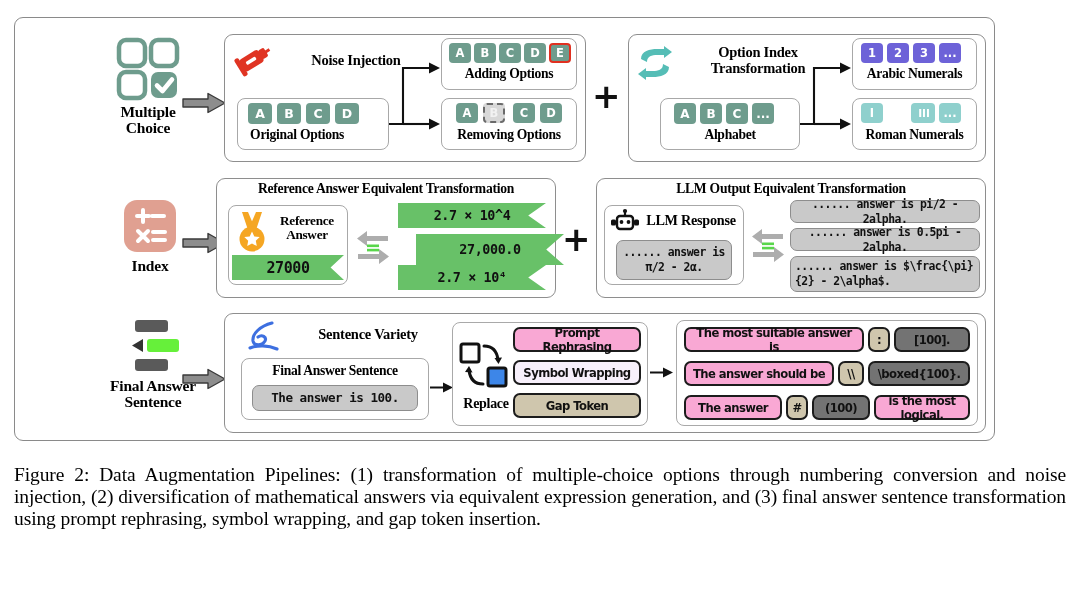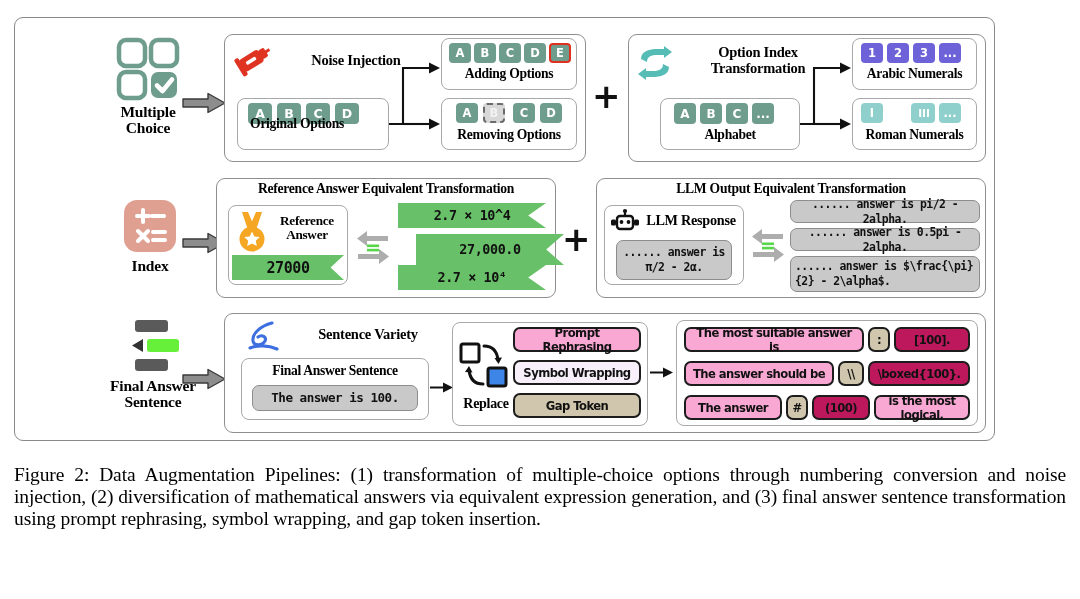--- a/index.html
+++ b/index.html
@@ -35,21 +35,21 @@
     display:flex;align-items:center;justify-content:center;text-align:center;
     font-family:"DejaVu Sans Mono",monospace;font-weight:bold;font-size:11.4px;color:#111;letter-spacing:-.5px;
     box-sizing:border-box;padding:2px 4px;line-height:1.3;}
   .graybox.left{justify-content:flex-start;text-align:left;}
 
   .chip{position:absolute;border:2.1px solid #1c1c1c;border-radius:7px;box-sizing:border-box;
     display:flex;align-items:center;justify-content:center;text-align:center;
     font-family:"DejaVu Sans",sans-serif;font-weight:bold;font-size:11.6px;color:#111;letter-spacing:-.55px;padding:0 4px;}
   .chip.purple{background:#f9a8d4;}
   .chip.tan{background:#cfc6ad;}
-  .chip.white{background:#be185d;}
+  .chip.white{background:#737373;}
   .chip.lav{background:#f7f0fb;}
 
   .obox{position:absolute;border:1.6px solid #a9a9a9;border-radius:8px;box-sizing:border-box;background:#fff;}
 
   svg{display:block;overflow:visible;}
   .caption{position:absolute;left:14px;top:464px;width:1052px;font-size:19.5px;line-height:22px;
     text-align:justify;text-align-last:left;letter-spacing:-.1px;}
 </style>
 </head>
 <body>
@@ -89,21 +89,21 @@
       </g>
     </svg>
   </div>
   <div class="ttl" style="left:276px;top:53px;width:160px;font-size:14.5px;">Noise Injection</div>
 
   <div class="sub" style="left:237px;top:98px;width:152px;height:52px;"></div>
   <div class="tile teal" style="left:248px;top:103px;width:24px;height:21px;font-size:12.5px;">A</div>
   <div class="tile teal" style="left:277px;top:103px;width:24px;height:21px;font-size:12.5px;">B</div>
   <div class="tile teal" style="left:306px;top:103px;width:24px;height:21px;font-size:12.5px;">C</div>
   <div class="tile teal" style="left:335px;top:103px;width:24px;height:21px;font-size:12.5px;">D</div>
-  <div class="cap" style="left:237px;top:116px;width:120px;">Original Options</div>
+  <div class="cap" style="left:237px;top:127px;width:120px;">Original Options</div>
 
   <div style="position:absolute;left:389px;top:56px;">
     <svg width="52" height="76" viewBox="0 0 52 76">
       <path d="M0 68 L14 68 L14 12 L40 12" fill="none" stroke="#111" stroke-width="2.1"></path>
       <path d="M14 68 L40 68" fill="none" stroke="#111" stroke-width="2.1"></path>
       <path d="M40 6.5 L51 12 L40 17.5 Z" fill="#111"></path>
       <path d="M40 62.5 L51 68 L40 73.5 Z" fill="#111"></path>
     </svg>
   </div>
 

